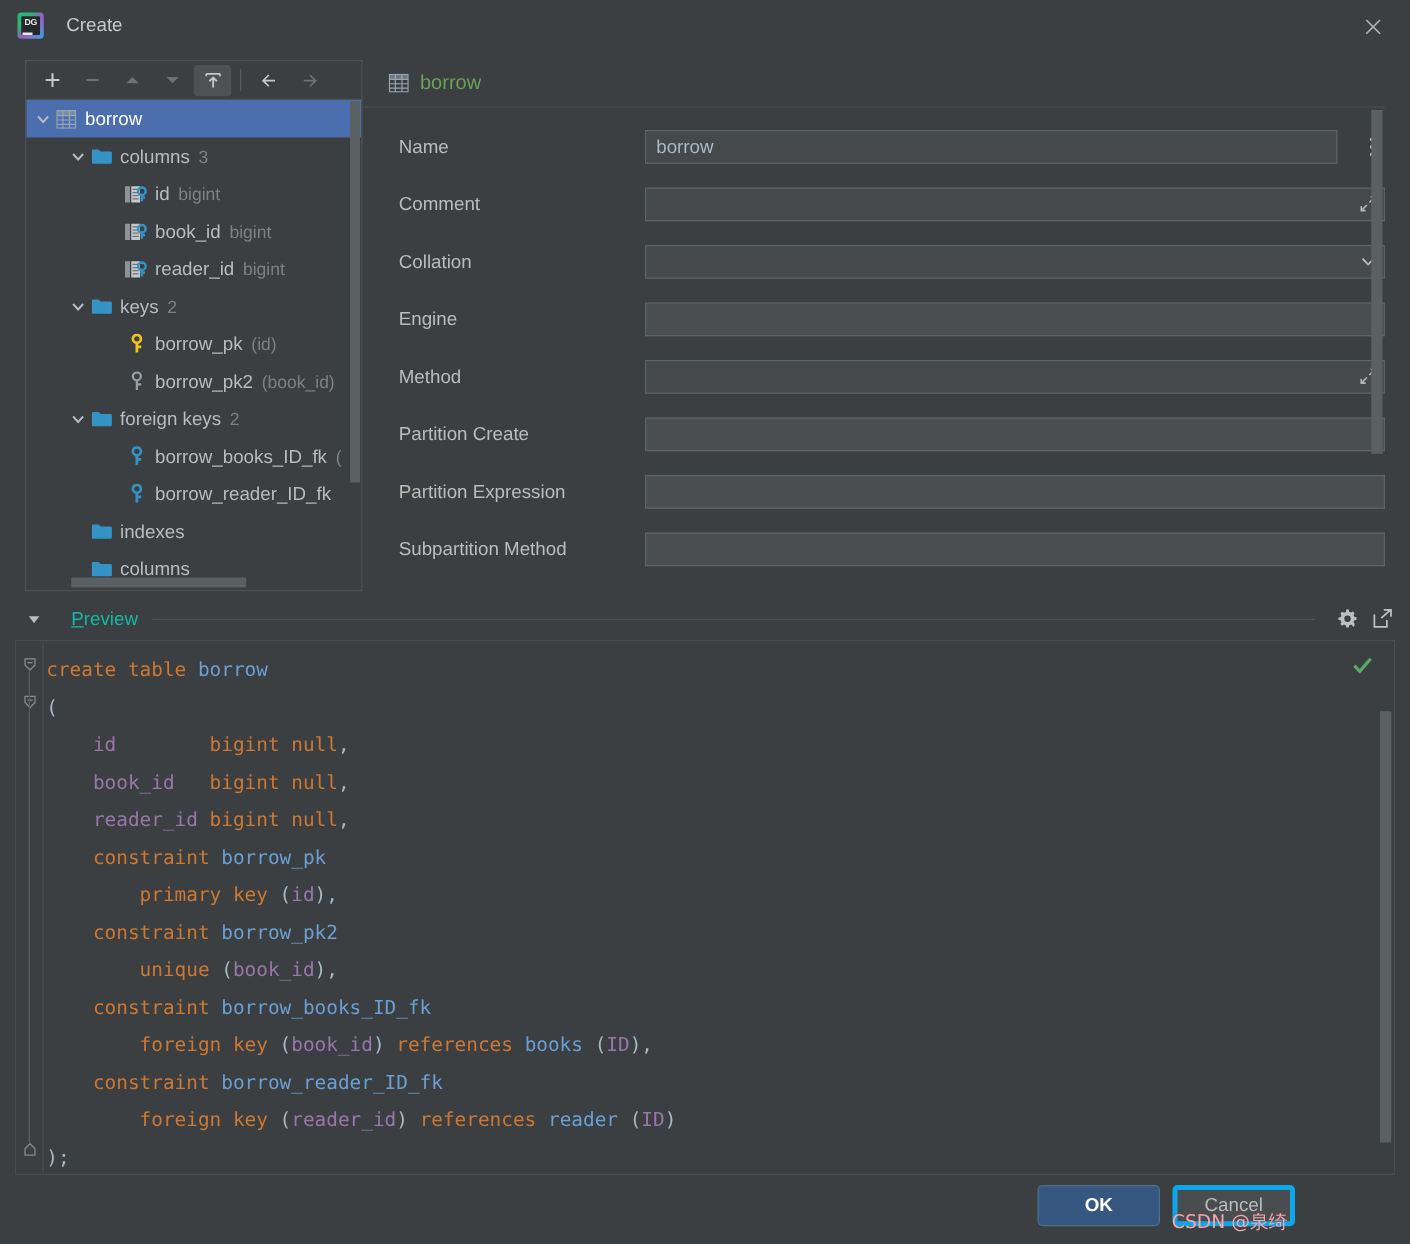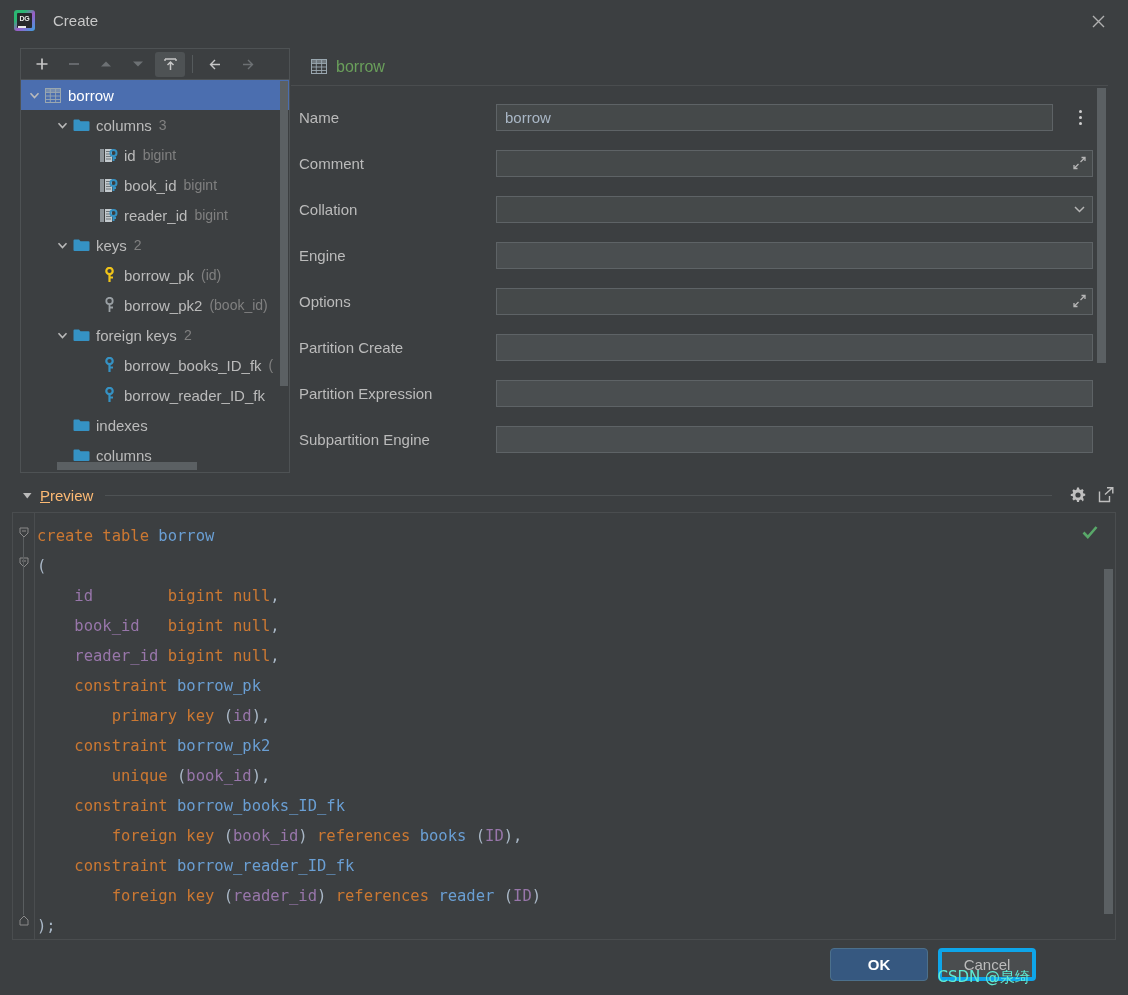--- a/index.html
+++ b/index.html
@@ -177,20 +177,21 @@
     display: flex;
     align-items: center;
     height: 46px;
     padding-left: 8px;
   }
   .form-label {
     width: 197px;
     flex: 0 0 auto;
     font-size: 15px;
     color: #bbbbbb;
+    margin-left: 20px;
   }
   .field {
     height: 27px;
     border: 1px solid #5e6366;
     background: #45494a;
     position: relative;
     display: flex;
     align-items: center;
     padding: 0 8px;
     font-size: 15px;
@@ -239,22 +240,22 @@
     display: flex;
     align-items: center;
     padding-left: 22px;
   }
   #preview-twisty {
     width: 18px; display: flex; align-items: center;
     cursor: pointer;
   }
   #preview-label {
     font-size: 15px;
-    color: #fdba74;
-    margin-left: 0;
+    color: #14b8a6;
+    margin-left: 17px;
     cursor: pointer;
   }
   #preview-label u { text-decoration: underline; }
   #preview-rule {
     flex: 1 1 auto;
     height: 1px;
     background: #4e5254;
     margin: 0 14px 0 12px;
   }
   .pv-icon-btn {
@@ -336,21 +337,21 @@
   #cancel-button {
     right: 12px; top: 8px;
     width: 98px;
     background: #4a4d4f;
     color: #bbbbbb;
   }
   #watermark {
     position: absolute;
     right: 18px; bottom: 8px;
     font-size: 15px;
-    color: #5eead4;
+    color: #fca5a5;
     font-family: "DejaVu Sans", sans-serif;
     pointer-events: none;
   }
 </style>
 </head>
 <body>
 
 <div id="titlebar">
   <div id="app-icon">
     <div class="inner">DG</div>
@@ -625,21 +626,21 @@
             </span>
           </div>
         </div>
         <div class="form-row">
           <div class="form-label">Engine</div>
           <div class="field wide filled">
             <span></span>
           </div>
         </div>
         <div class="form-row">
-          <div class="form-label">Options</div>
+          <div class="form-label">Method</div>
           <div class="field wide">
             <span></span>
             <span class="field-adorn">
               <svg width="15" height="15" viewBox="0 0 15 15">
                 <path d="M8.5 6.5 L13 2 M9.5 2 H13 V5.5" stroke="#b5b5b5" stroke-width="1.3" fill="none"></path>
                 <path d="M6.5 8.5 L2 13 M5.5 13 H2 V9.5" stroke="#b5b5b5" stroke-width="1.3" fill="none"></path>
               </svg>
             </span>
           </div>
         </div>
@@ -649,21 +650,21 @@
             <span></span>
           </div>
         </div>
         <div class="form-row">
           <div class="form-label">Partition Expression</div>
           <div class="field wide filled">
             <span></span>
           </div>
         </div>
         <div class="form-row">
-          <div class="form-label">Subpartition Engine</div>
+          <div class="form-label">Subpartition Method</div>
           <div class="field wide filled">
             <span></span>
           </div>
         </div>
       </div>
     <div id="form-vscroll"></div>
   </div>
 </div>
 
 <div id="preview-bar">

